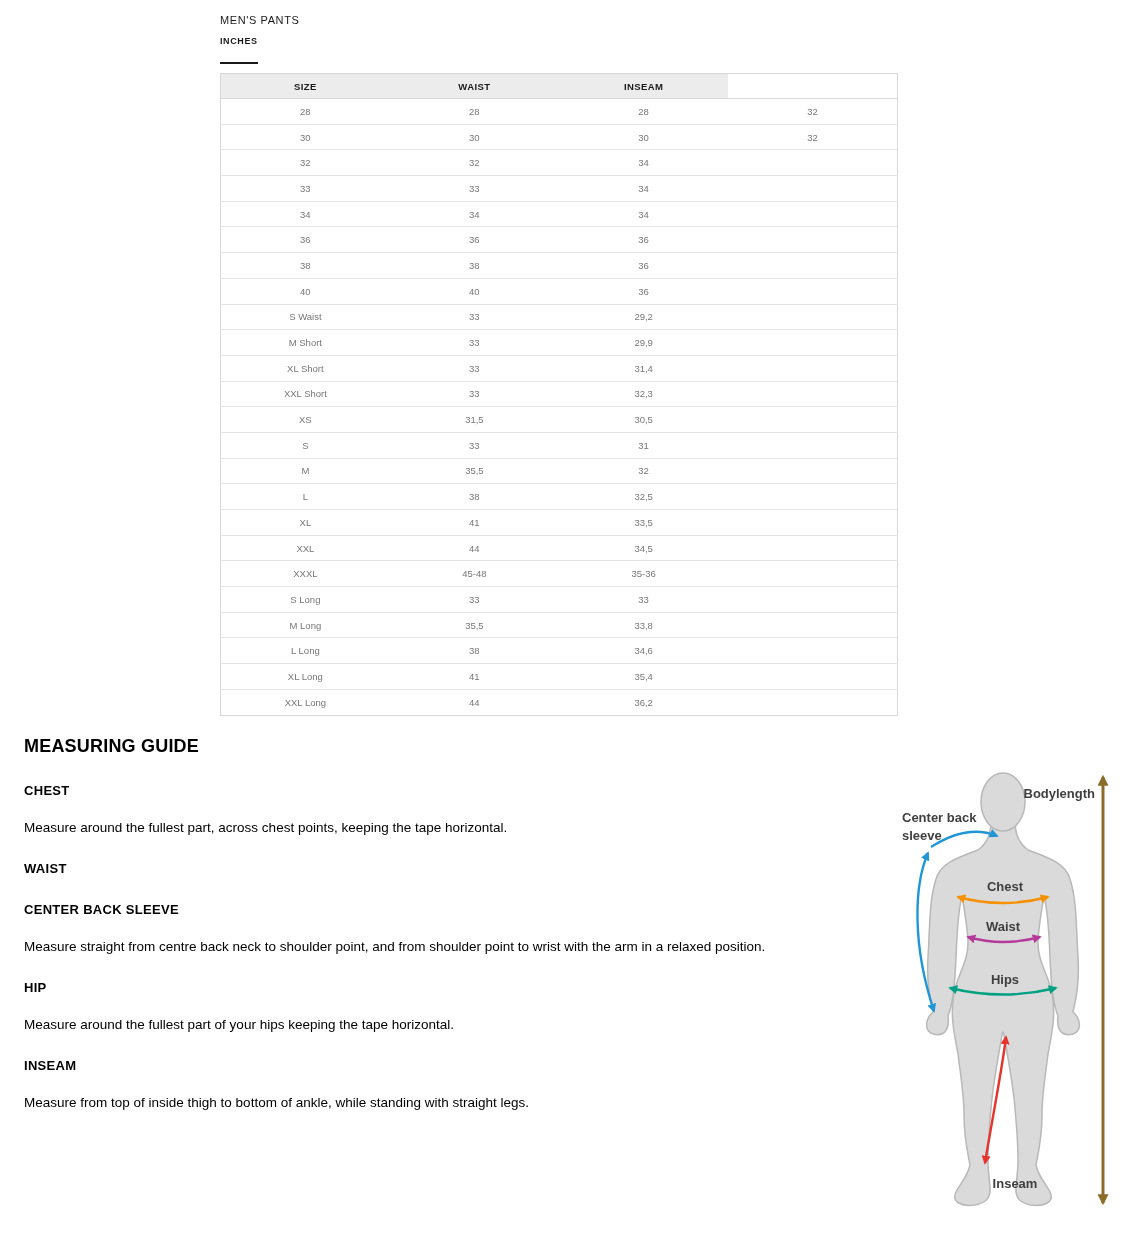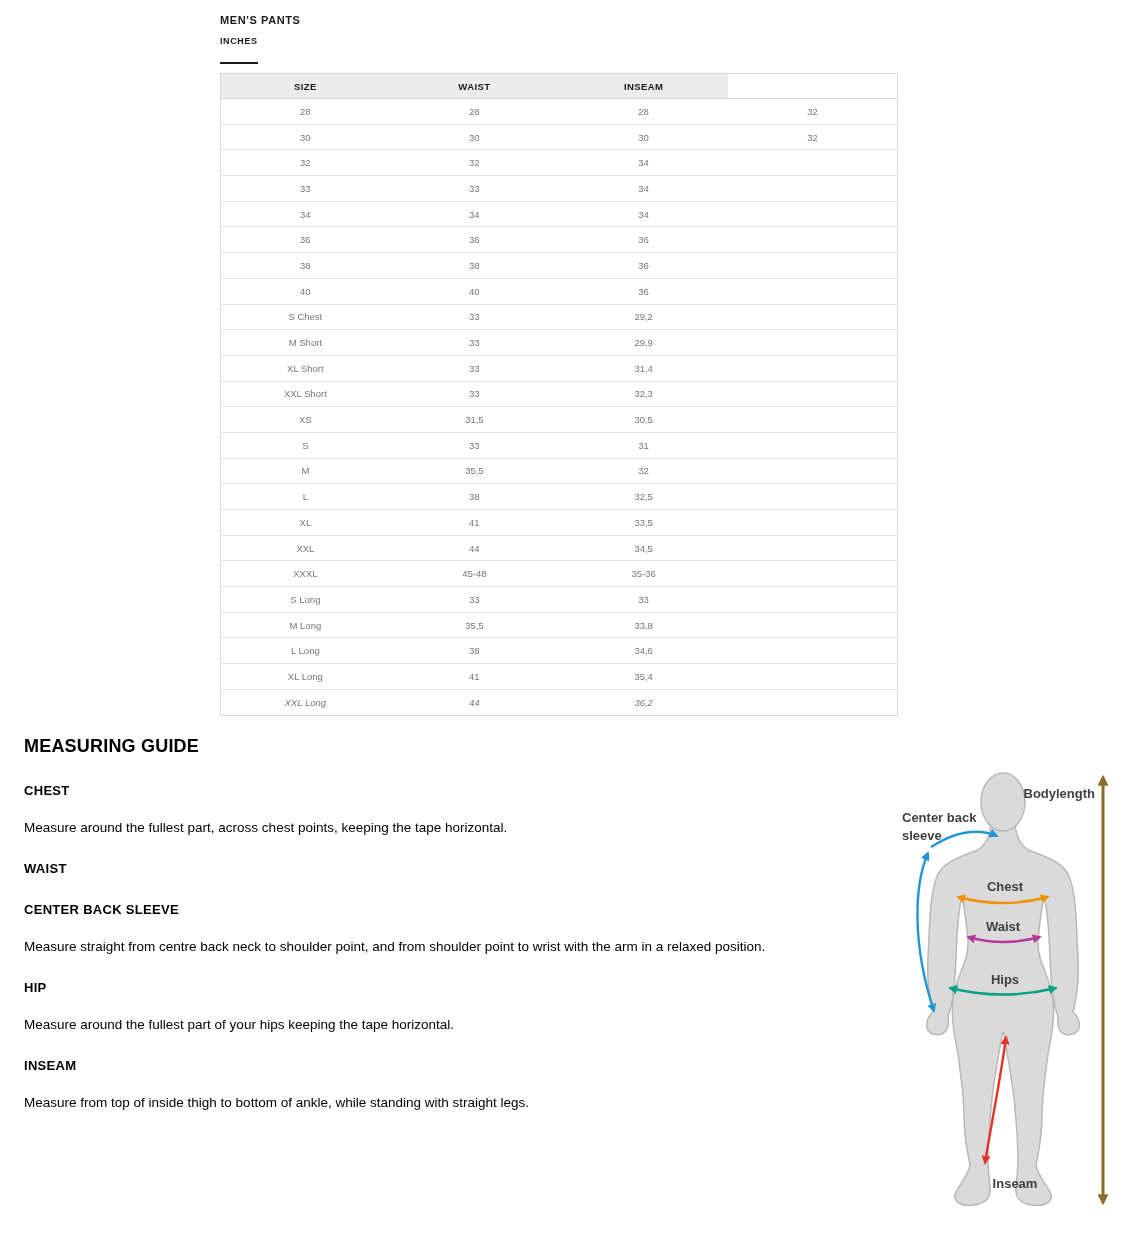--- a/index.html
+++ b/index.html
@@ -2,34 +2,34 @@
 <html><head>
 <meta charset="utf-8">
 <style>
   * { box-sizing: border-box; }
   html,body { margin:0; padding:0; background:#fff; }
   body { font-family:"Liberation Sans", sans-serif; color:#1a1a1a; }
   .page { width:1122px; height:1251px; position:relative; overflow:hidden; background:#fff; }
 
   
   .chart-area { padding:14px 0 0 220px; }
-  .chart-title { margin:0; font-size:11px; font-weight:bold; letter-spacing:0.6px; color:#1a1a1a; }
+  .chart-title { margin:0; font-size:11px; font-weight:normal; letter-spacing:0.6px; color:#1a1a1a; }
   .unit-tab { display:inline-block; margin-top:10px; font-size:9px; font-weight:bold;
               letter-spacing:0.6px; color:#1a1a1a; text-decoration:none;
               border-bottom:2px solid #1a1a1a; padding-bottom:16px; cursor:pointer; }
 
   table.size-table { border-collapse:collapse; table-layout:fixed; width:678px; margin-top:9px;
                      border:1px solid #d8d8d8; }
   .size-table th { height:25px; background:#ececec; font-size:9.5px; font-weight:bold;
                    letter-spacing:0.4px; color:#1a1a1a; text-align:center;
                    border-bottom:1px solid #d8d8d8; }
   .size-table th.blank { background:#fff; }
   .size-table td { height:25.7px; font-size:9.5px; color:#77777a; text-align:center;
                    border-bottom:1px solid #e4e4e4; }
-  .size-table tr:last-child td { border-bottom:none;font-style:italic; }
+  .size-table tr:last-child td { border-bottom:none; }
 
   
   .guide { position:relative; padding:20px 16px 0 24px; }
   .guide-title { margin:0; font-size:18px; font-weight:bold; letter-spacing:0.2px; color:#000; }
   .guide-section h3 { margin:26px 0 0; font-size:13px; font-weight:bold; letter-spacing:0.3px; color:#000; }
   .guide-section p  { margin:22px 0 0; font-size:13.5px; color:#000; }
 
   .diagram { position:absolute; top:49px; right:0; width:224px; height:451px; }
   .diagram text { font-family:"Liberation Sans", sans-serif; font-size:13px; font-weight:bold; fill:#3f3f3f; }
 </style>
@@ -94,21 +94,21 @@
             <td>36</td>
             <td></td>
           </tr>
           <tr>
             <td>40</td>
             <td>40</td>
             <td>36</td>
             <td></td>
           </tr>
           <tr>
-            <td>S Chest</td>
+            <td>S Waist</td>
             <td>33</td>
             <td>29,2</td>
             <td></td>
           </tr>
           <tr>
             <td>M Short</td>
             <td>33</td>
             <td>29,9</td>
             <td></td>
           </tr>

